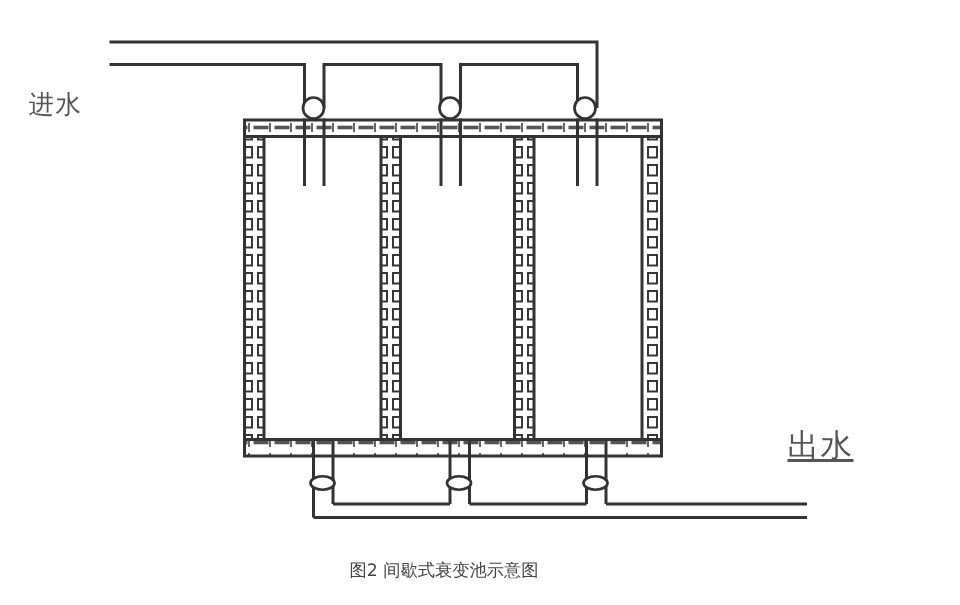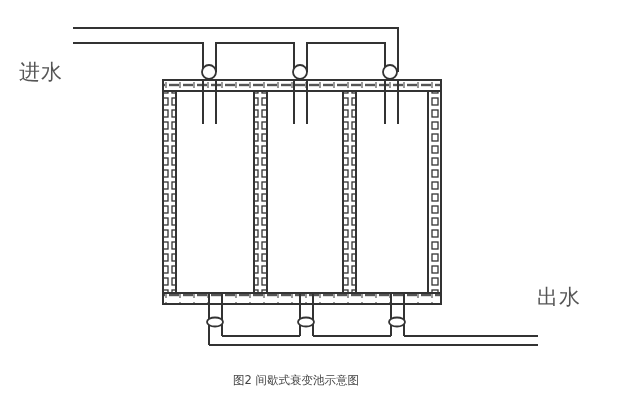--- a/index.html
+++ b/index.html
@@ -1,22 +1,22 @@
 <!DOCTYPE html>
 <html><head>
   <meta charset="utf-8">
   <style>
     html, body { margin: 0; padding: 0; background: #ffffff; }
     body { width: 640px; height: 403px; position: relative; overflow: hidden;
            font-family: "DejaVu Sans", "Liberation Sans", sans-serif; }
     svg.diagram { position: absolute; left: 0; top: 0; }
-    .label-in { position: absolute; left: 19px; top: 58px; font-size: 21px; color: #555; letter-spacing: 1px;
+    .label-in { position: absolute; left: 19px; top: 58px; font-size: 17px; color: #555; letter-spacing: 1px;
                 font-family: "DejaVu Serif", serif; }
-    .label-out { position: absolute; left: 537px; top: 283px; font-size: 21px; color: #555; letter-spacing: 1px;
-                 font-family: "DejaVu Serif", serif; }
+    .label-out { position: absolute; left: 525px; top: 283px; font-size: 21px; color: #555; letter-spacing: 1px;
+                 font-family: "DejaVu Serif", serif; text-decoration: underline; }
     .caption { position: absolute; left: 0; width: 592px; top: 373px; text-align: center; font-size: 11.5px; color: #444; }
   </style>
 </head>
 <body>
 
 <svg class="diagram" width="640" height="403" viewBox="0 0 640 403">
   <defs>
     <pattern id="brick-v" width="10" height="12" patternUnits="userSpaceOnUse">
       <rect width="10" height="12" fill="#ffffff"></rect>
       <rect x="2" y="2" width="6" height="7" fill="#ffffff" stroke="#333" stroke-width="1.3"></rect>

